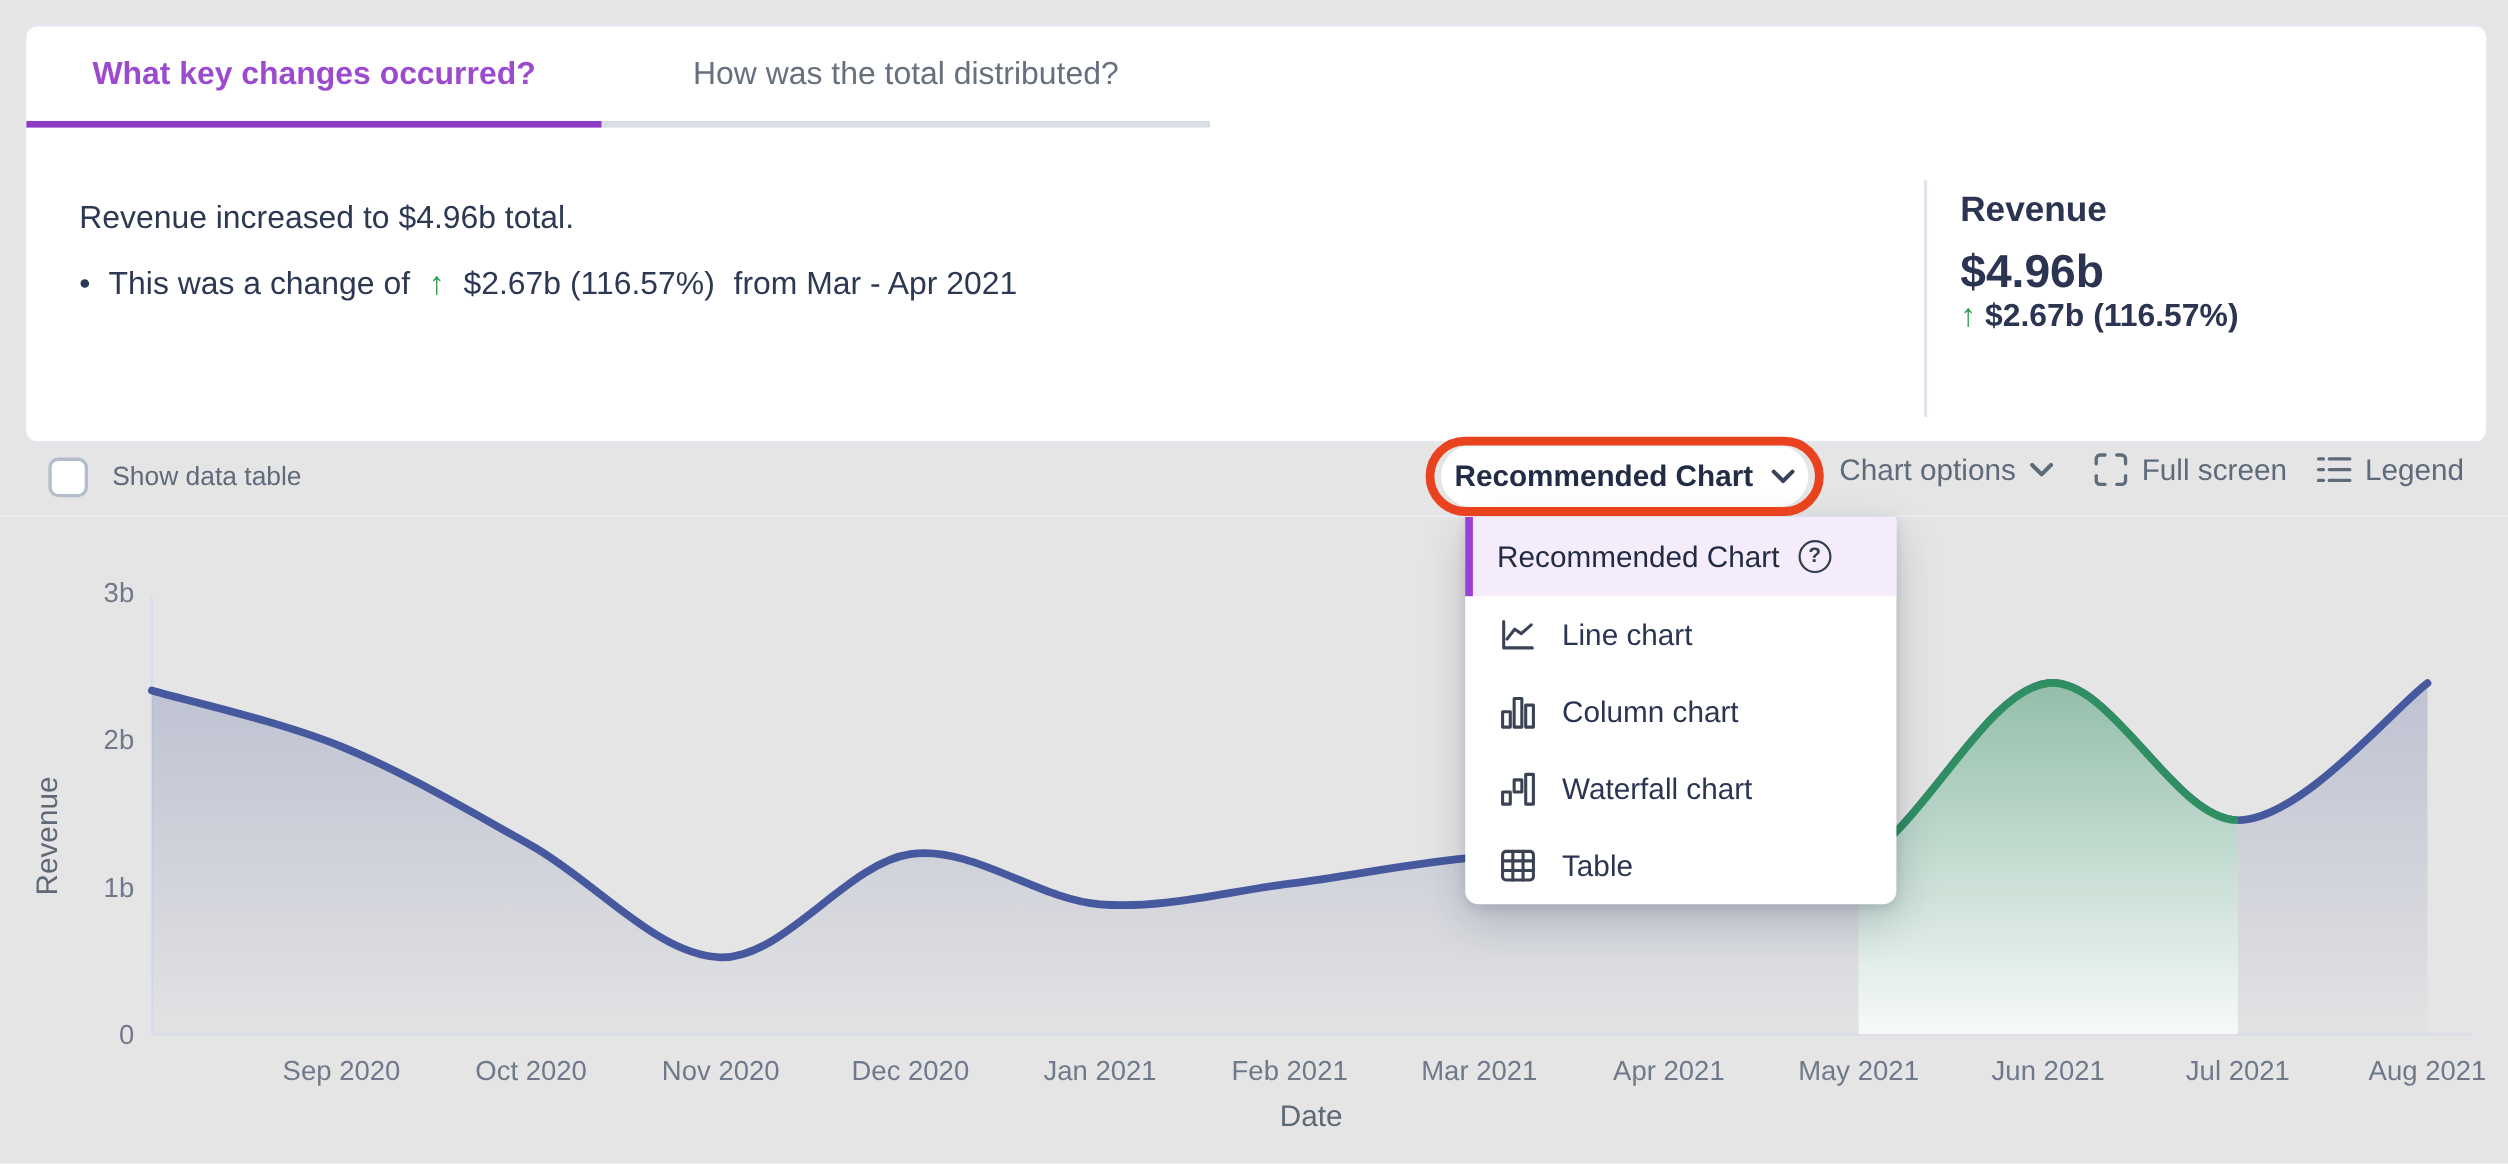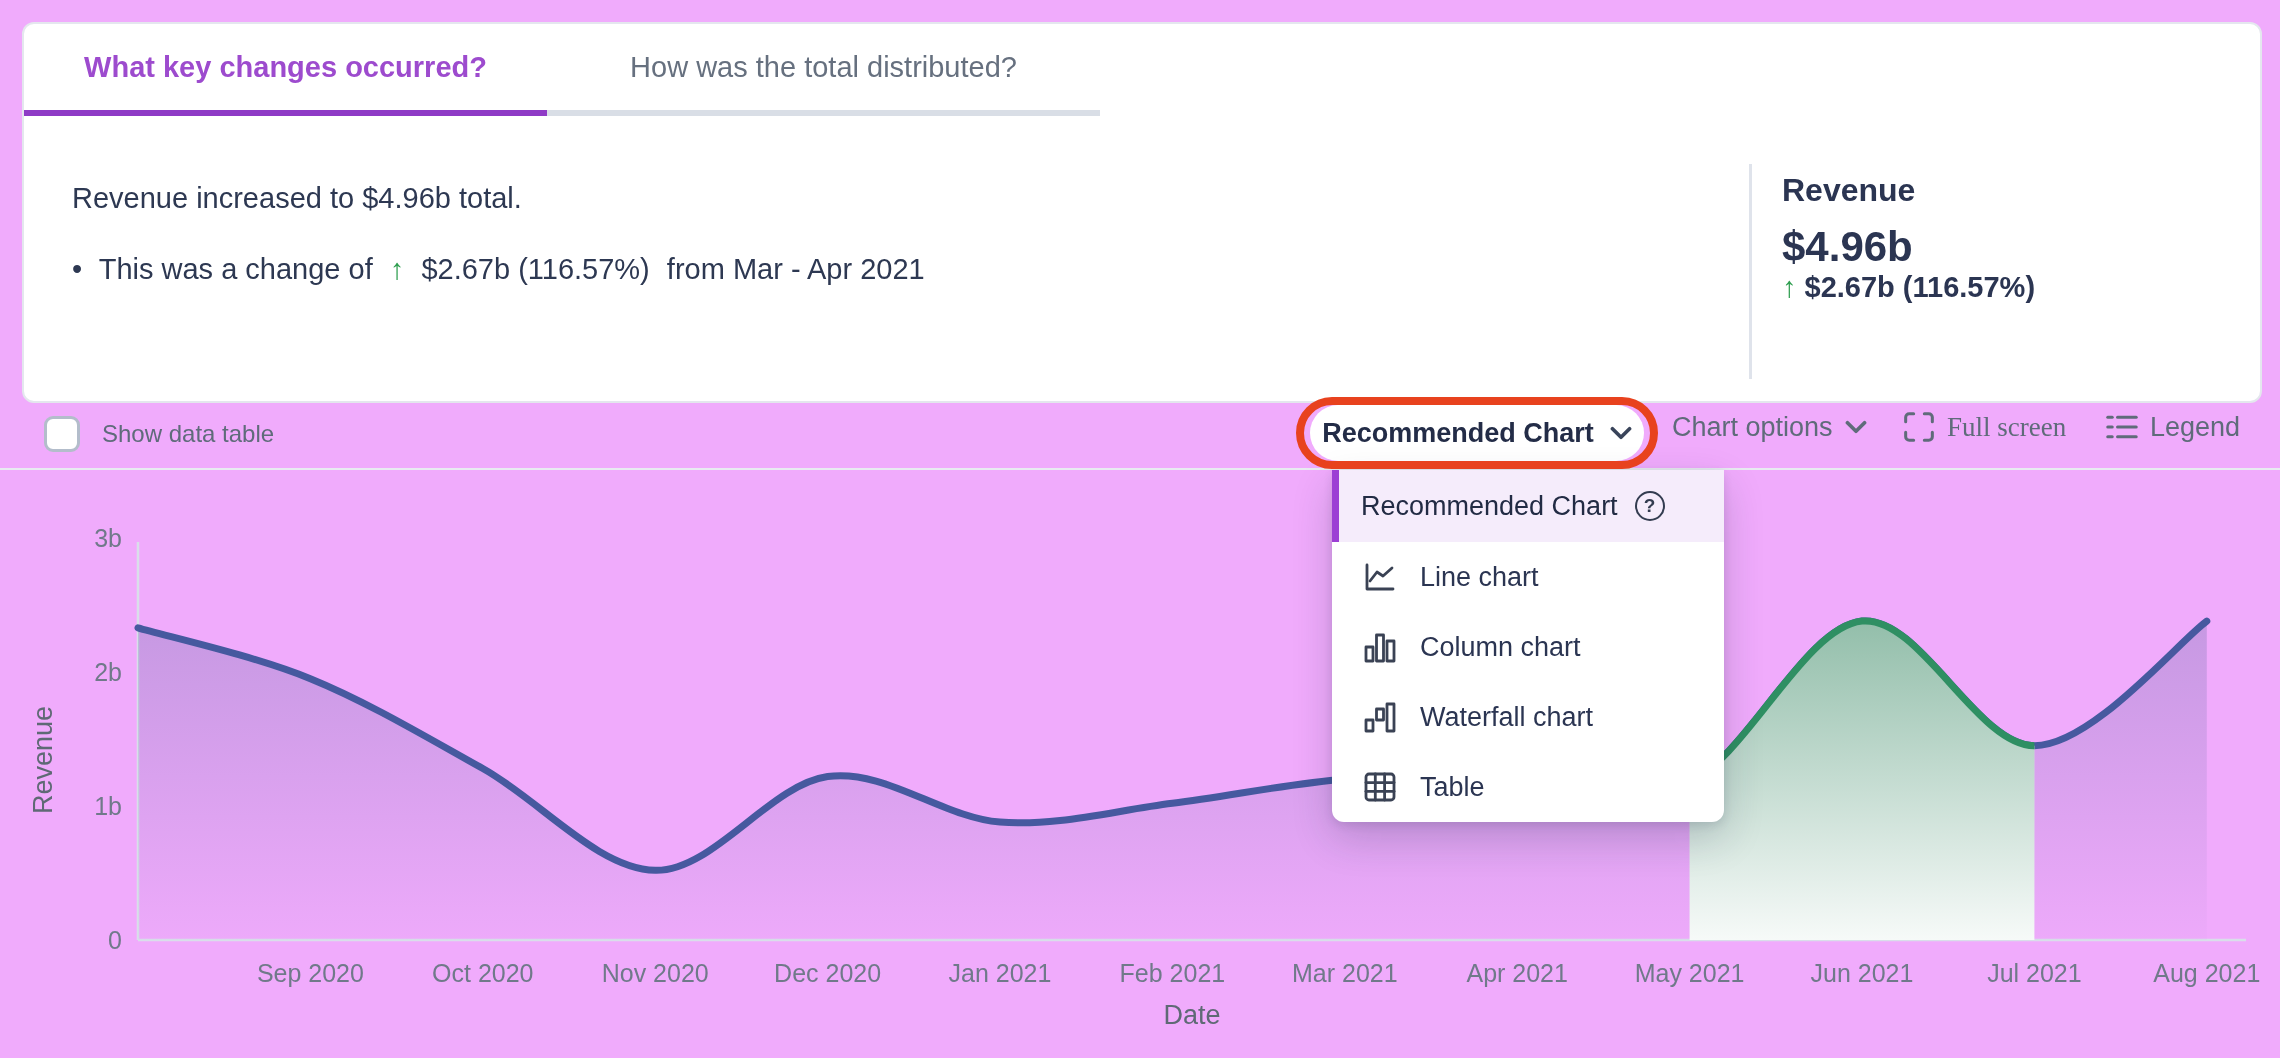--- a/index.html
+++ b/index.html
@@ -1,49 +1,49 @@
 <!DOCTYPE html>
 <html><head>
 <meta charset="utf-8">
 <style>
   html,body{margin:0;padding:0;background:#fff;}
-  .page{position:relative;width:2280px;height:1058px;background:#f0abfc;overflow:hidden;
+  .page{position:relative;width:2280px;height:1058px;background:#e5e5e5;overflow:hidden;
         font-family:"Liberation Sans", sans-serif;color:#2D3852;}
 
   
   .summary-card{position:absolute;left:22px;top:22px;width:2240px;height:381px;
     background:#fff;border:2px solid #E4E7EE;border-radius:12px;box-sizing:border-box;}
   .tabs{display:flex;height:92px;}
   .tab{height:100%;display:flex;align-items:center;justify-content:center;
     box-sizing:border-box;font-size:29px;cursor:pointer;border-bottom:6px solid transparent;}
   .tab.active{color:#9D4BCE;font-weight:600;border-bottom-color:#8F3BC6;width:523px;}
   .tab.inactive{color:#66707F;font-weight:500;border-bottom-color:#D9DEE6;width:553px;}
 
   .summary-body{position:absolute;left:48px;top:158px;font-size:29px;font-weight:500;color:#2D3852;}
-  .headline{margin-bottom:38px;}
+  .headline{margin-bottom:27px;}
   .bullet-line span{margin-right:9px;}
   .green{color:#2E9E4F;font-weight:700;}
 
   .kpi-divider{position:absolute;left:1725px;top:140px;width:3px;height:215px;background:#DFE3EB;}
   .kpi{position:absolute;left:1758px;top:148px;}
   .kpi-title{font-size:32px;font-weight:700;color:#2B3552;}
   .kpi-value{font-size:42px;font-weight:700;color:#2B3552;margin-top:14px;}
   .kpi-change{font-size:29px;font-weight:600;color:#2B3552;margin-top:0;}
   .kpi-change .green{margin-right:8px;}
 
   
   .toolbar{position:absolute;left:0;top:403px;width:2280px;height:67px;
     border-bottom:2px solid #E8EBF1;box-sizing:border-box;z-index:5;}
   .checkbox{position:absolute;left:44px;top:13px;width:36px;height:36px;background:#fff;
     border:3px solid #B3BDCB;border-radius:9px;box-sizing:border-box;cursor:pointer;}
   .checkbox-label{position:absolute;left:102px;top:17px;font-size:24px;color:#5F6B7A;}
   .tool-item{position:absolute;top:0;height:48px;display:flex;align-items:center;gap:12px;
     font-size:27px;color:#5F6B7A;cursor:pointer;}
   .tool-chart-options{left:1672px;}
-  .tool-fullscreen{left:1903px;font-family:Liberation Serif, serif;}
+  .tool-fullscreen{left:1903px;}
   .tool-legend{left:2106px;}
   .chev{width:22px;height:14px;}
   .chev polyline{fill:none;stroke:#5F6B7A;stroke-width:3;stroke-linecap:round;stroke-linejoin:round;}
   .tico{width:32px;height:32px;}
   .tico path, .tico line{fill:none;stroke:#5F6B7A;stroke-width:3.4;stroke-linecap:round;}
 
   
   .chart-type-btn{position:absolute;left:1310px;top:405px;width:334px;height:56px;z-index:22;
     background:#fff;border-radius:28px;display:flex;align-items:center;justify-content:center;gap:16px;
     font-size:27px;font-weight:600;color:#232C47;cursor:pointer;}

